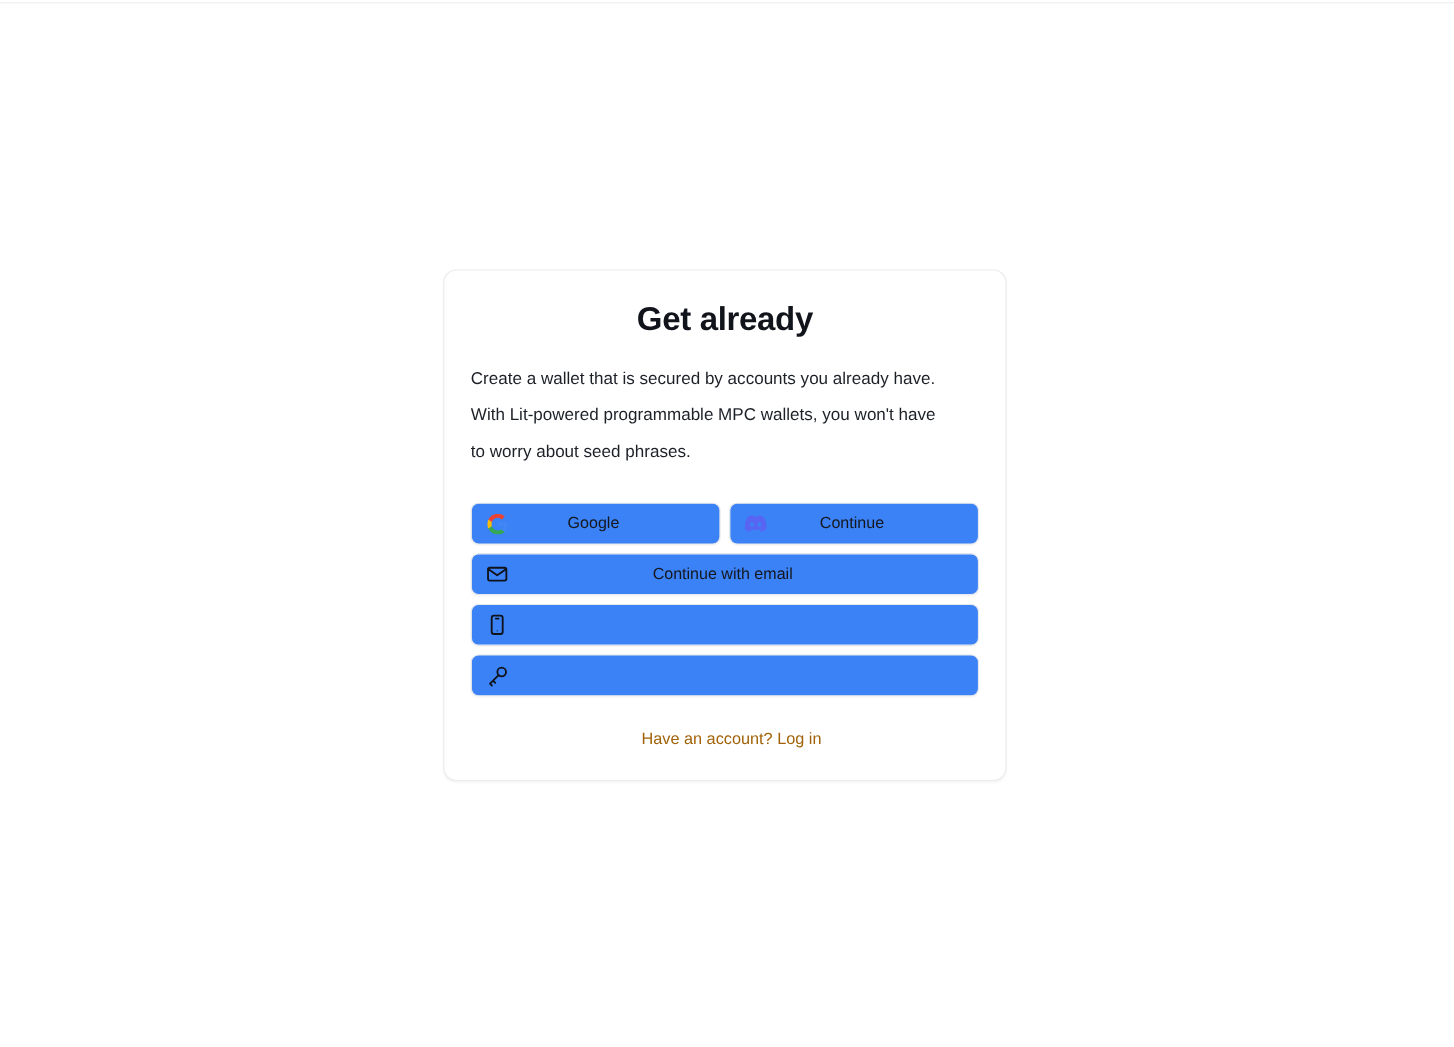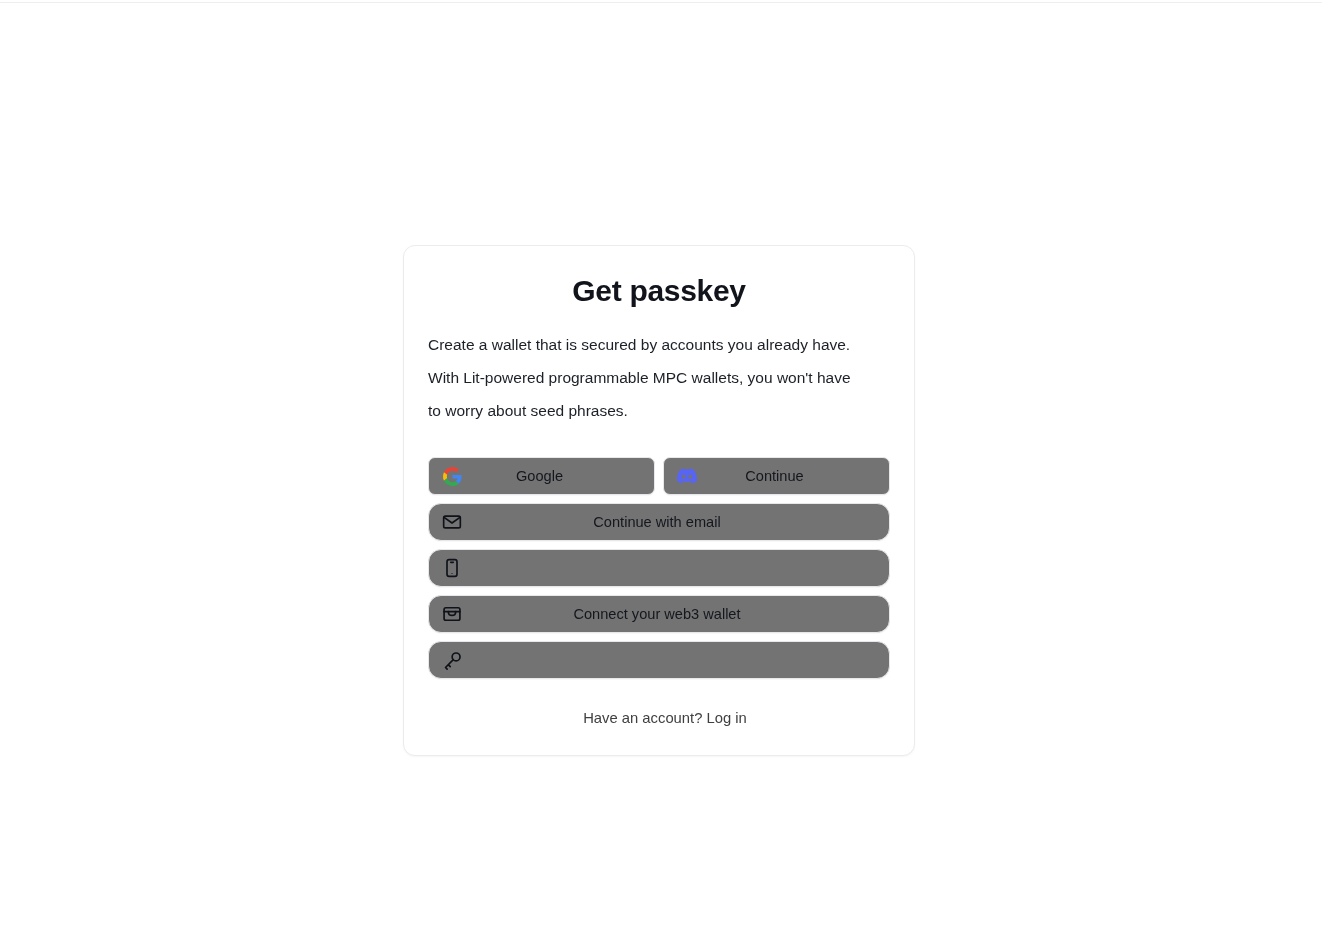--- a/index.html
+++ b/index.html
@@ -66,30 +66,30 @@
     gap: 8px;
     margin-top: 30px;
   }
 
   .auth-button {
     box-sizing: border-box;
     display: flex;
     align-items: center;
     width: 100%;
     height: 38px;
-    background: #737373;
+    background: #3b82f6;
     border: 1px solid #e7e8ec;
     border-radius: 7px;
     padding: 0 12px;
     cursor: pointer;
     font-family: "Liberation Sans", sans-serif;
     box-shadow: 0 1px 1px rgba(16, 24, 40, 0.03);
   }
   .auth-button.half { flex: 1 1 0; min-width: 0; }
-  .auth-button.full { margin-top: 8px; border-radius: 13px; }
+  .auth-button.full { margin-top: 8px; }
 
   .btn-icon {
     width: 22px;
     height: 22px;
     flex: 0 0 22px;
     display: flex;
     align-items: center;
     justify-content: center;
   }
 
@@ -110,35 +110,35 @@
   }
 
   .login-footer {
     margin-top: 30px;
     text-align: center;
     padding-bottom: 4px;
   }
 
   .login-link {
     font-size: 14.8px;
-    color: #404040;
+    color: #a16207;
     text-decoration: none;
     cursor: pointer;
     margin-left: 12px;
   }
 </style>
 </head>
 <body>
 
 <div class="top-rule"></div>
 
 <div class="stage">
   <div class="auth-card">
 
-    <h1 class="card-title">Get passkey</h1>
+    <h1 class="card-title">Get already</h1>
 
     <p class="card-description">Create a wallet that is secured by accounts you already have. With Lit-powered programmable MPC wallets, you won't have to worry about seed phrases.</p>
 
     <div class="provider-row">
 
       <button class="auth-button half">
         <span class="btn-icon">
           <svg width="19" height="19" viewBox="0 0 48 48" aria-hidden="true">
             <path fill="#ea4335" d="M24 9.5c3.54 0 6.71 1.22 9.21 3.6l6.85-6.85C35.9 2.38 30.47 0 24 0 14.62 0 6.51 5.38 2.56 13.22l7.98 6.19C12.43 13.72 17.74 9.5 24 9.5z"></path>
             <path fill="#4285f4" d="M46.98 24.55c0-1.57-.15-3.09-.38-4.55H24v9.02h12.94c-.58 2.96-2.26 5.48-4.78 7.18l7.73 6c4.51-4.18 7.09-10.36 7.09-17.65z"></path>
@@ -177,31 +177,20 @@
       <span class="btn-icon">
         <svg width="20" height="20" viewBox="0 0 24 24" fill="none" stroke="#0f1218" stroke-width="2" stroke-linecap="round" stroke-linejoin="round" aria-hidden="true">
           <rect x="6" y="2" width="12" height="20" rx="2.5"></rect>
           <path d="M10.5 5.2h3"></path>
           <circle cx="12" cy="18.6" r="0.7" fill="#0f1218" stroke="none"></circle>
         </svg>
       </span>
       <span class="btn-spacer"></span>
     </button>
 
-    <button class="auth-button full">
-      <span class="btn-icon">
-        <svg width="20" height="20" viewBox="0 0 24 24" fill="none" stroke="#0f1218" stroke-width="2" stroke-linecap="round" stroke-linejoin="round" aria-hidden="true">
-          <rect x="2.5" y="4.5" width="19" height="15" rx="2.2"></rect>
-          <path d="M2.5 9.2h19"></path>
-          <path d="M7.6 9.2c0 2.6 1.9 4.4 4.4 4.4s4.4-1.8 4.4-4.4"></path>
-        </svg>
-      </span>
-      <span class="btn-label">Connect your web3 wallet</span>
-      <span class="btn-spacer"></span>
-    </button>
 
     <button class="auth-button full">
       <span class="btn-icon">
         <svg width="21" height="21" viewBox="0 0 24 24" fill="none" stroke="#0f1218" stroke-width="1.9" stroke-linecap="round" stroke-linejoin="round" aria-hidden="true">
           <circle cx="16.1" cy="7.9" r="4.5"></circle>
           <path d="M12.9 11.1 4 20l1.9 1.9"></path>
           <path d="M7.6 17.3 9.4 19.1"></path>
         </svg>
       </span>
       <span class="btn-spacer"></span>

